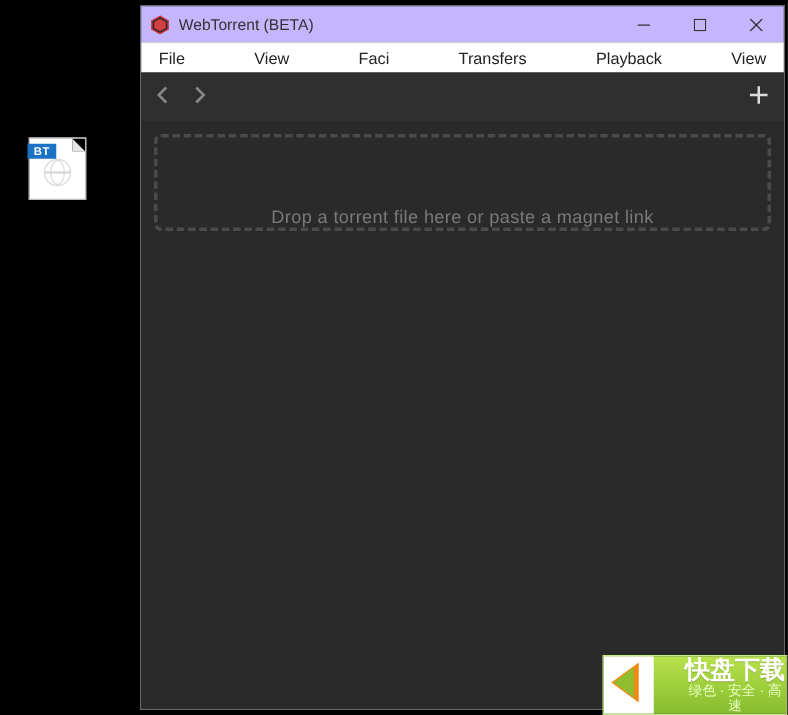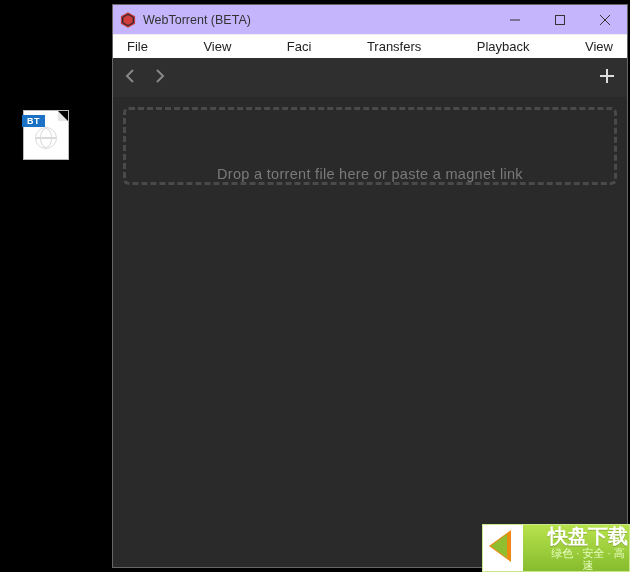--- a/index.html
+++ b/index.html
@@ -209,21 +209,21 @@
   .wm-main {
     color: #fff;
     font-weight: bold;
     font-size: 20px;
     font-family: "Microsoft YaHei", sans-serif;
     text-shadow: 0 1px 0 rgba(0,0,0,0.2);
   }
   .wm-sub {
     color: #eaffc3;
     font-size: 11px;
-    font-family: Liberation Serif, serif;
+    font-family: Liberation Sans, sans-serif;
   }
 </style>
 </head>
 <body>
 
 <div class="desktop-file">
   <div class="bt-icon">
     <span class="bt-badge">BT</span>
     <span class="bt-globe"></span>
   </div>

